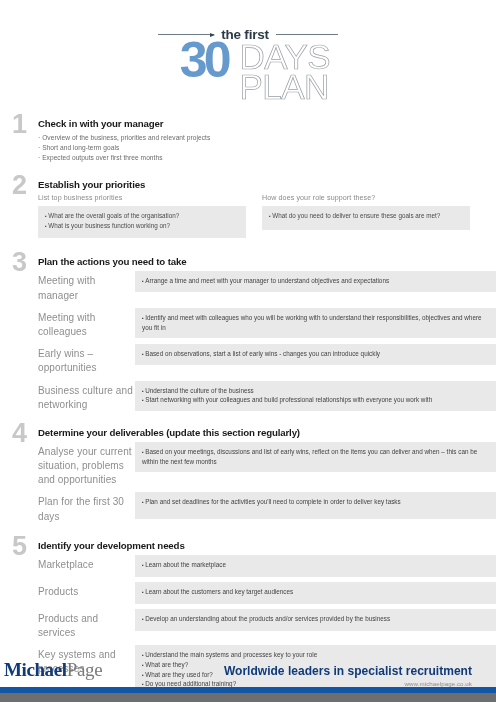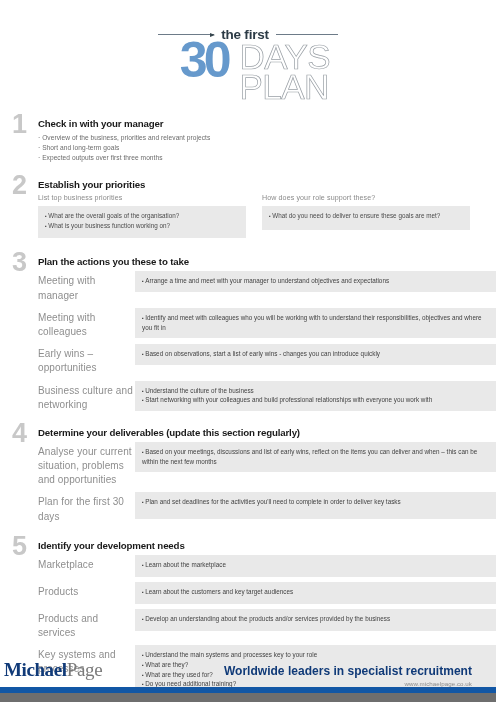--- a/index.html
+++ b/index.html
@@ -169,21 +169,21 @@
         <ul>
           <li>What do you need to deliver to ensure these goals are met?</li>
         </ul>
       </div>
     </div>
   </div>
 </div>
 
 <div class="section" style="margin-top:18px;">
   <div class="sec-num">3</div>
-  <div class="sec-title">Plan the actions you these to take</div>
+  <div class="sec-title">Plan the actions you need to take</div>
   <div class="rows">
 
     <div class="row h-r26">
       <div class="row-label">Meeting with manager</div>
       <div class="row-box">
         <ul>
           <li>Arrange a time and meet with your manager to understand objectives and expectations</li>
         </ul>
       </div>
     </div>

